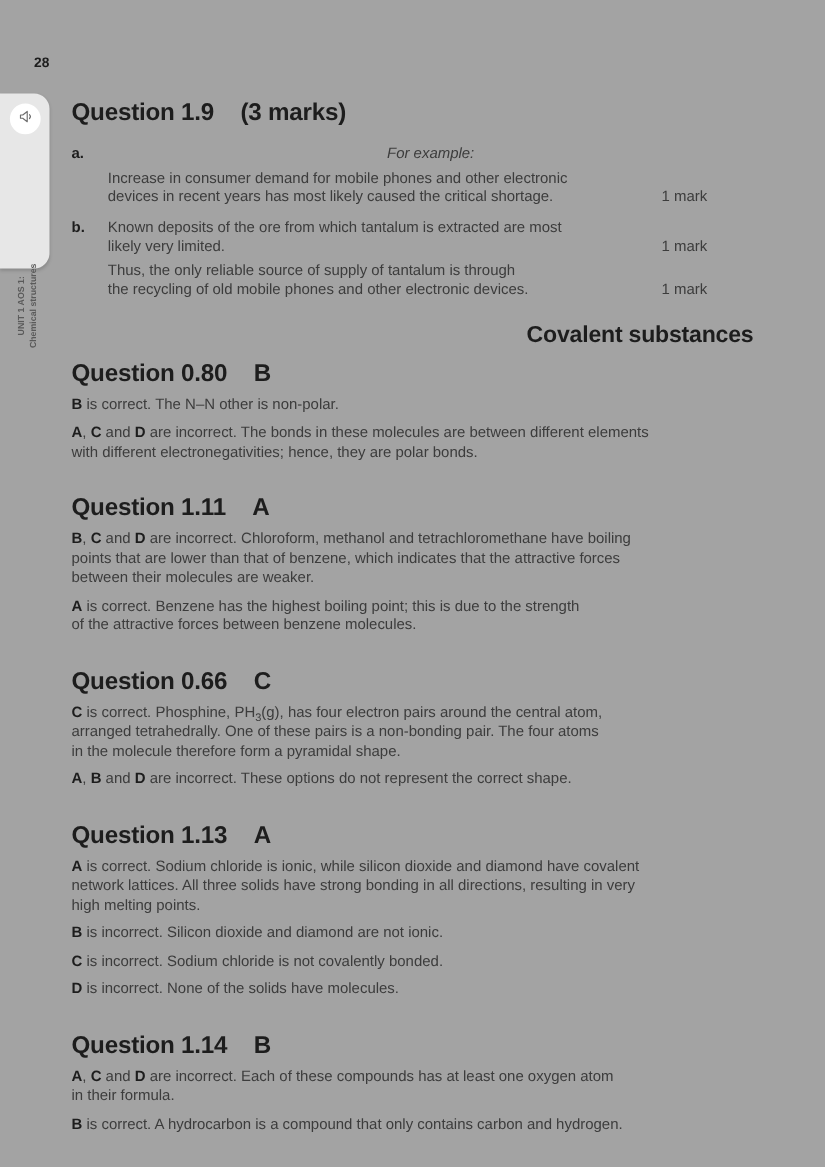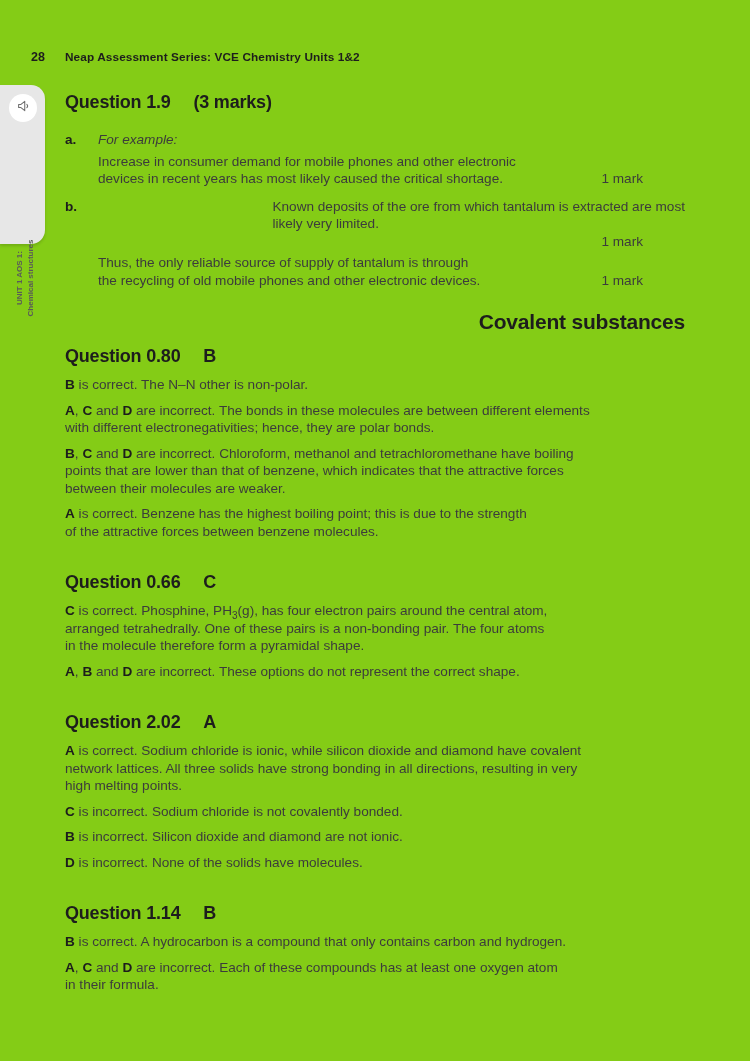--- a/index.html
+++ b/index.html
@@ -1,17 +1,17 @@
 <!DOCTYPE html>
 <html><head>
 <meta charset="utf-8">
 <style>
   html,body{margin:0;padding:0;background:#fff;}
   .page{
-    position:relative;width:750px;height:1061px;background:#84cc16;overflow:hidden;
+    position:relative;width:750px;height:1061px;background:#a3a3a3;overflow:hidden;
     font-family:"Liberation Sans",sans-serif;color:#3c3c3c;
   }
   
   .header{padding:50px 65px 0 31px;display:flex;align-items:baseline;}
   .page-num{font-size:12.5px;font-weight:bold;color:#1d1d1d;width:34px;}
   .header-title{font-size:11.8px;font-weight:bold;color:#1d1d1d;letter-spacing:.1px;}
   
   .side-tab{
     position:absolute;left:0;top:85px;width:45px;height:159px;background:#e7e7e7;
     border-radius:0 14px 14px 0;box-shadow:0 2px 3px rgba(0,0,0,.15);
@@ -21,52 +21,51 @@
     display:flex;align-items:center;justify-content:center;
   }
   .tab-vtext{
     position:absolute;left:-17px;top:182px;width:86px;height:22px;
     transform:rotate(-90deg);transform-origin:center;
     font-size:8px;line-height:10.5px;font-weight:bold;color:#5a5a5a;text-align:center;white-space:nowrap;
   }
   
   .content{margin:0 65px 0 65px;width:620px;}
   .q-title{
-    margin:30px 0 7px 0;font-size:18px;line-height:24px;font-weight:bold;color:#1d1d1d;letter-spacing:-.2px;
+    margin:30px 0 7px 0;font-size:22px;line-height:24px;font-weight:bold;color:#1d1d1d;letter-spacing:-.2px;
   }
   .q-title .q-answer{margin-left:18px;}
   .first-title{margin-top:26px;}
   .section-heading{
     margin:20px 0 0 0;font-size:21px;line-height:26px;font-weight:bold;color:#1d1d1d;letter-spacing:-.2px;text-align:right;
   }
   .section-heading + .question .q-title{margin-top:9px;}
   .body{
     margin:8px 0 0 0;font-size:13.6px;line-height:17.5px;white-space:pre-line;color:#3c3c3c;
   }
   .parts{margin-top:17px;}
   .part{display:flex;margin-top:10px;}
   .part:first-child{margin-top:0;}
   .part-label{width:33px;flex:none;font-weight:bold;font-size:13.6px;line-height:17.5px;color:#1d1d1d;}
   .part-body{flex:1;}
-  .intro{margin:0 0 4px 0;font-size:13.6px;line-height:17.5px;font-style:italic;}
-  .mark-row{display:flex;justify-content:space-between;align-items:flex-end;margin-top:4px;}
-  .mark-row:first-child{margin-top:0;flex-direction:column;}
+  .intro{margin:0 0 4px 0;font-size:13.6px;line-height:17.5px;font-style:italic;text-align:center;}
+  .mark-row{display:flex;justify-content:space-between;align-items:flex-end;margin-top:4px;gap:19px;}
+  .mark-row:first-child{margin-top:0;}
   .mark-row .body{margin:0;}
   .mark{flex:none;margin-right:42px;margin-left:12px;font-size:13.6px;line-height:17.5px;white-space:nowrap;}
   b{color:#1d1d1d;}
   sub{font-size:10px;line-height:0;}
 </style>
 </head>
 <body>
 
 <div class="page">
 
   <div class="header">
     <span class="page-num">28</span>
-    <span class="header-title">Neap Assessment Series: VCE Chemistry Units 1&amp;2</span>
   </div>
 
   <div class="side-tab">
     <div class="tab-circle">
       <span>
         <svg width="14" height="14" viewBox="0 0 24 24">
           <path d="M15 4 L15 20 L8 14.5 H4.5 V9.5 H8 Z" fill="none" stroke="#6e6e6e" stroke-width="1.8" stroke-linejoin="round"></path>
           <path d="M18.5 9 q3 3 0 6" stroke="#6e6e6e" stroke-width="1.8" fill="none" stroke-linecap="round"></path>
         </svg>
       </span>
@@ -120,55 +119,59 @@
       <h2 class="q-title">
         <span>Question 0.80</span>
         <span class="q-answer">B</span>
       </h2>
       <p class="body"><b>B</b><span> is correct. The N–N other is non-polar.</span></p>
       <p class="body"><b>A</b><span>, </span><b>C</b><span> and </span><b>D</b><span> are incorrect. The bonds in these molecules are between different elements
 with different electronegativities; hence, they are polar bonds.</span></p>
     </section>
 
     <section class="question">
+      <h2 class="q-title">
+        <span>Question 1.11</span>
+        <span class="q-answer">A</span>
+      </h2>
       <p class="body"><b>B</b><span>, </span><b>C</b><span> and </span><b>D</b><span> are incorrect. Chloroform, methanol and tetrachloromethane have boiling
 points that are lower than that of benzene, which indicates that the attractive forces
 between their molecules are weaker.</span></p>
       <p class="body"><b>A</b><span> is correct. Benzene has the highest boiling point; this is due to the strength
 of the attractive forces between benzene molecules.</span></p>
     </section>
 
     <section class="question">
       <h2 class="q-title">
         <span>Question 0.66</span>
         <span class="q-answer">C</span>
       </h2>
       <p class="body"><b>C</b><span> is correct. Phosphine, PH</span><sub>3</sub><span>(g), has four electron pairs around the central atom,
 arranged tetrahedrally. One of these pairs is a non-bonding pair. The four atoms
 in the molecule therefore form a pyramidal shape.</span></p>
       <p class="body"><b>A</b><span>, </span><b>B</b><span> and </span><b>D</b><span> are incorrect. These options do not represent the correct shape.</span></p>
     </section>
 
     <section class="question">
       <h2 class="q-title">
-        <span>Question 2.02</span>
+        <span>Question 1.13</span>
         <span class="q-answer">A</span>
       </h2>
       <p class="body"><b>A</b><span> is correct. Sodium chloride is ionic, while silicon dioxide and diamond have covalent
 network lattices. All three solids have strong bonding in all directions, resulting in very
 high melting points.</span></p>
+      <p class="body"><b>B</b><span> is incorrect. Silicon dioxide and diamond are not ionic.</span></p>
       <p class="body"><b>C</b><span> is incorrect. Sodium chloride is not covalently bonded.</span></p>
-      <p class="body"><b>B</b><span> is incorrect. Silicon dioxide and diamond are not ionic.</span></p>
       <p class="body"><b>D</b><span> is incorrect. None of the solids have molecules.</span></p>
     </section>
 
     <section class="question">
       <h2 class="q-title">
         <span>Question 1.14</span>
         <span class="q-answer">B</span>
       </h2>
-      <p class="body"><b>B</b><span> is correct. A hydrocarbon is a compound that only contains carbon and hydrogen.</span></p>
       <p class="body"><b>A</b><span>, </span><b>C</b><span> and </span><b>D</b><span> are incorrect. Each of these compounds has at least one oxygen atom
 in their formula.</span></p>
+      <p class="body"><b>B</b><span> is correct. A hydrocarbon is a compound that only contains carbon and hydrogen.</span></p>
     </section>
 
   </div>
 </div>
 
 </body></html>

